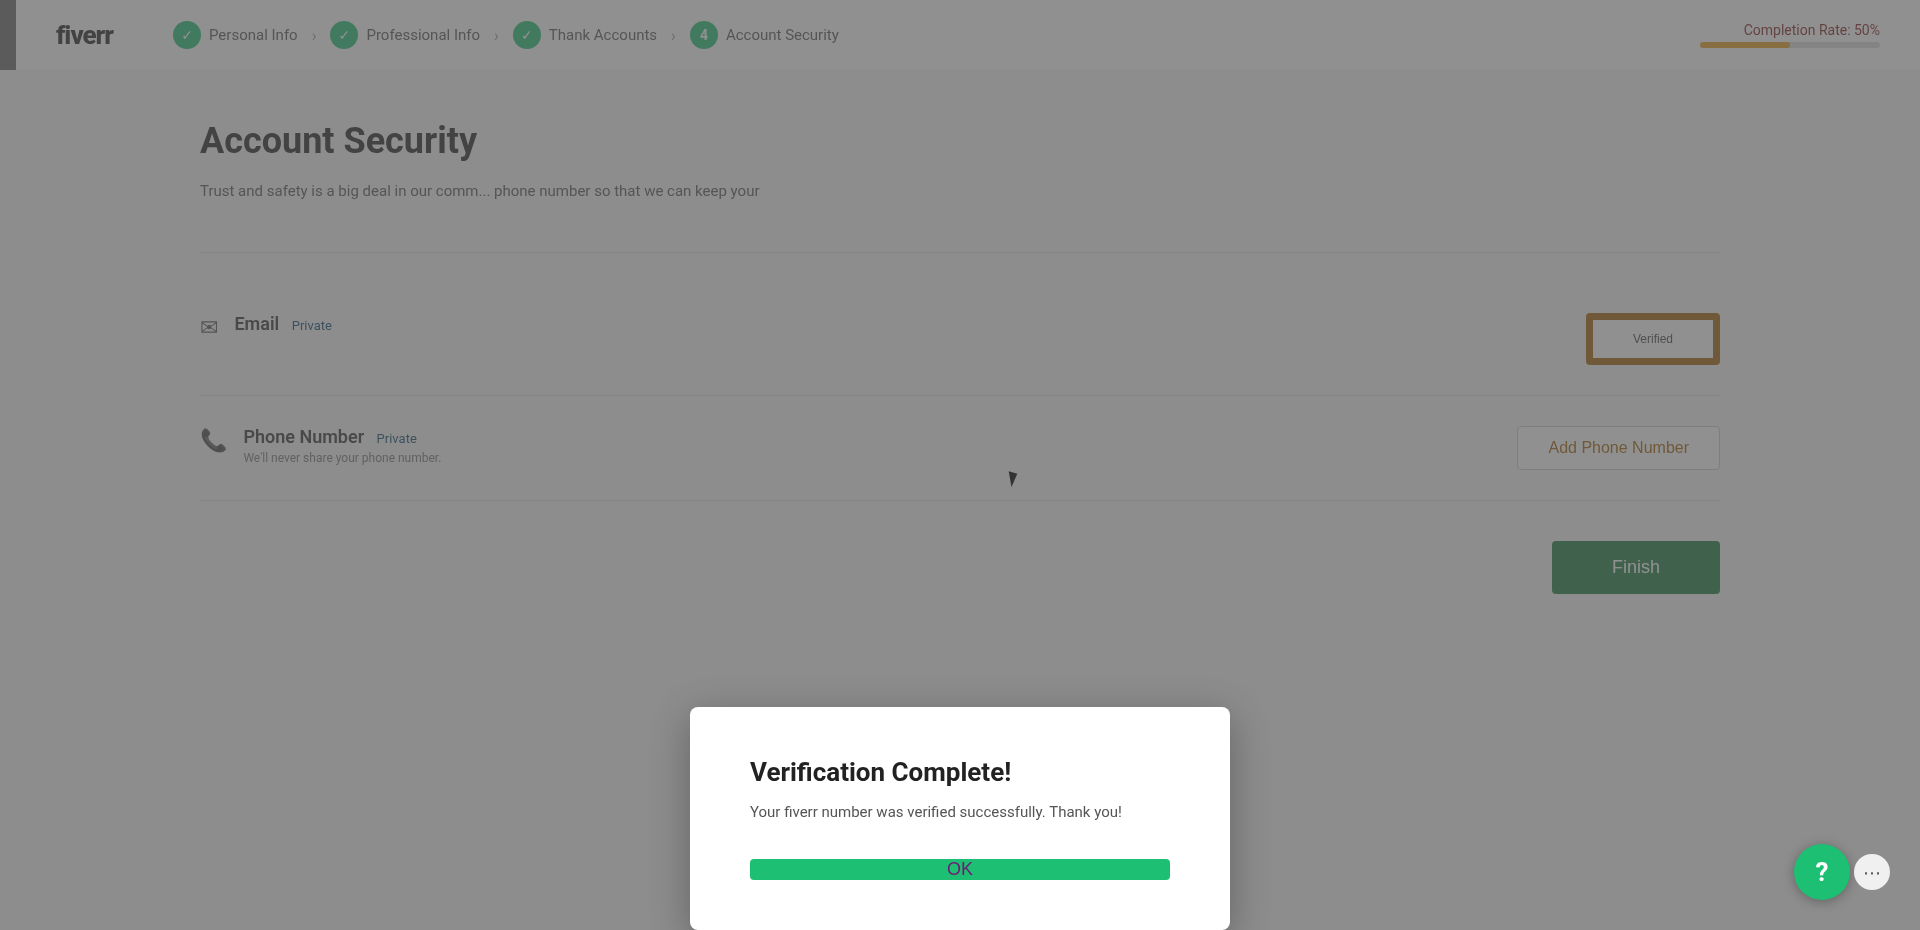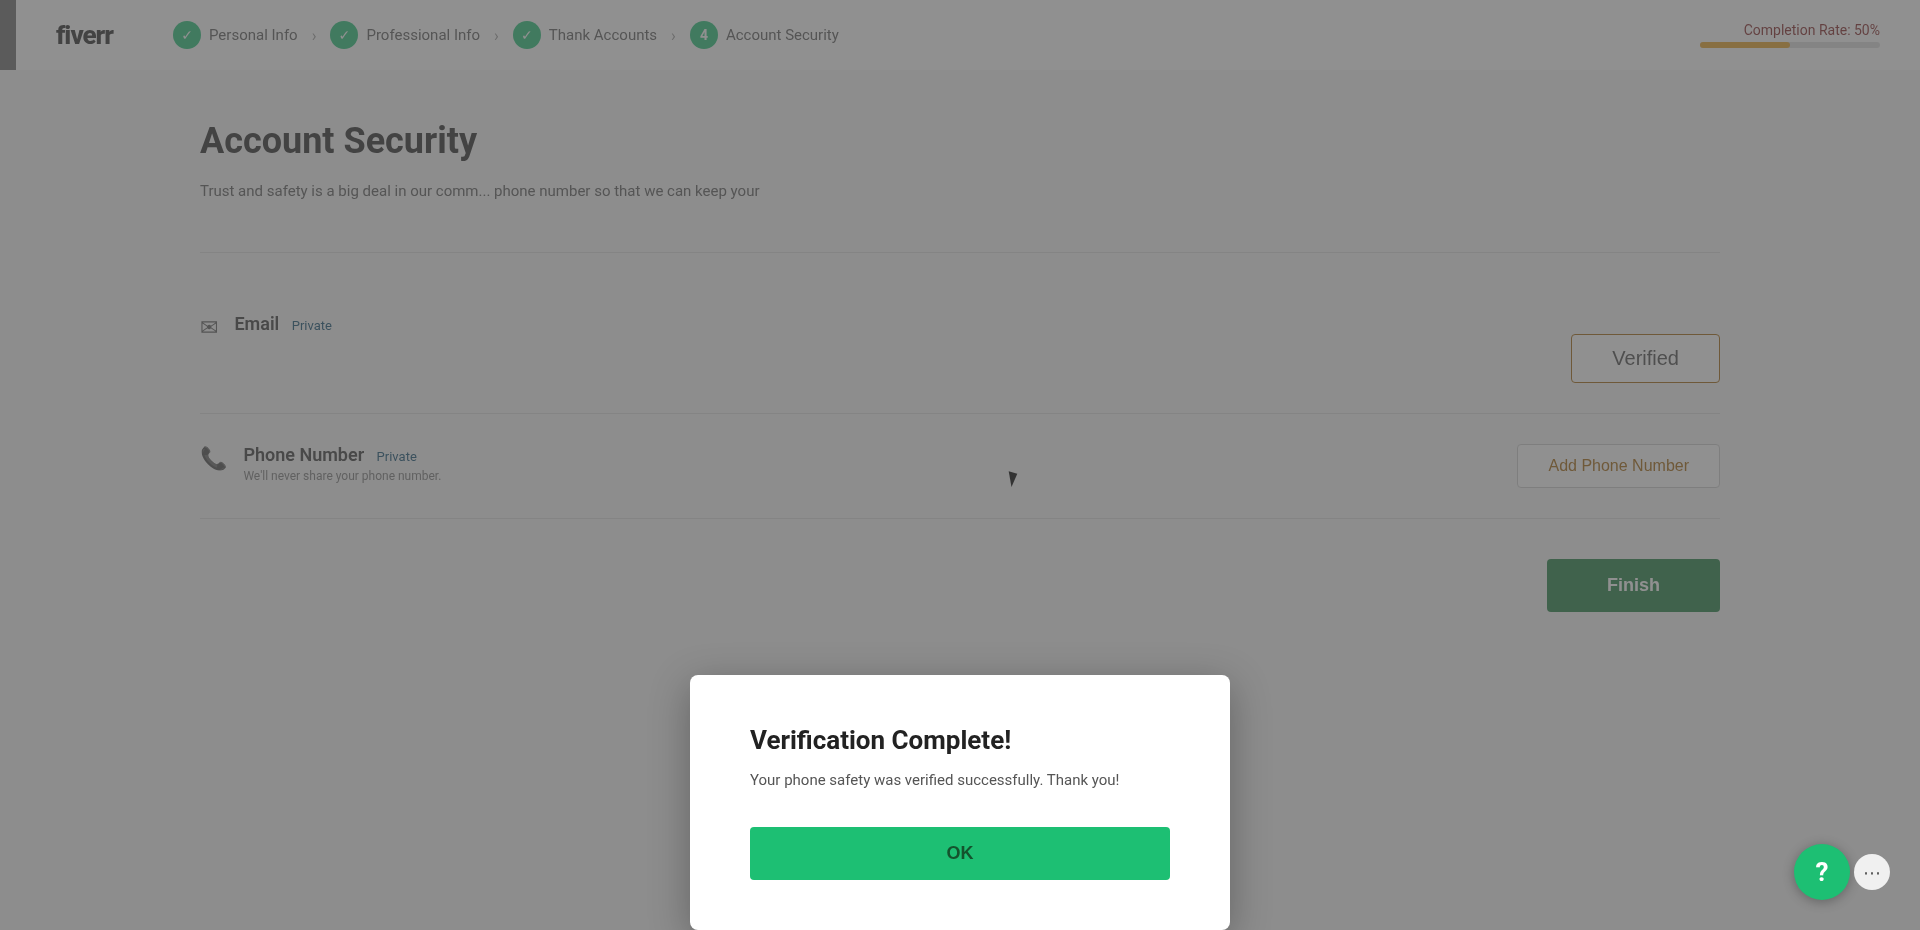--- a/index.html
+++ b/index.html
@@ -188,45 +188,44 @@
 
     .security-sub {
       font-size: 12px;
       color: #777;
     }
 
     .security-right {}
 
     .btn-verified {
       padding: 12px 40px;
-      border: 1px solid #a16207;
+      border: 7px solid #a16207;
       background: #fff;
-      font-size: 20px;
+      font-size: 12px;
       color: #444;
       border-radius: 4px;
       cursor: pointer;
-      margin-top: 21px;
     }
 
     .btn-add {
       padding: 12px 30px;
       border: 1px solid #ccc;
       background: #fff;
       font-size: 16px;
       color: #a16207;
       border-radius: 4px;
       cursor: pointer;
     }
 
     .btn-finish {
       padding: 16px 60px;
       background: #1a7a3e;
       color: #fff;
       font-size: 18px;
-      font-weight: 700;
+      font-weight: 400;
       border: none;
       border-radius: 4px;
       cursor: pointer;
       margin-top: 40px;
       float: right;
     }
 
     
     .overlay {
       position: absolute;
@@ -258,25 +257,24 @@
 
     .modal-desc {
       font-size: 15px;
       color: #555;
       margin-bottom: 36px;
       line-height: 1.5;
     }
 
     .modal-ok-btn {
       width: 100%;
-      padding: 16px;
       background: #1dbf73;
-      color: #14532d;
+      color: #701a75;
       font-size: 18px;
-      font-weight: 700;
+      font-weight: 400;
       border: none;
       border-radius: 4px;
       cursor: pointer;
       text-align: center;
     }
 
     
     .help-widget {
       position: absolute;
       bottom: 30px;
@@ -414,21 +412,21 @@
       <button class="btn-add">Add Phone Number</button>
     </div>
   </div>
 
   <button class="btn-finish">Finish</button>
 </div>
 
 <div class="overlay">
   <div class="modal">
     <div class="modal-title">Verification Complete!</div>
-    <div class="modal-desc">Your phone safety was verified successfully. Thank you!</div>
+    <div class="modal-desc">Your fiverr number was verified successfully. Thank you!</div>
     <button class="modal-ok-btn">OK</button>
   </div>
 </div>
 
 <div class="help-widget">
   <div class="help-btn">?</div>
   <div class="help-more">⋯</div>
 </div>
 
 <div class="cursor" style="left: 1010px; top: 470px;"></div>

